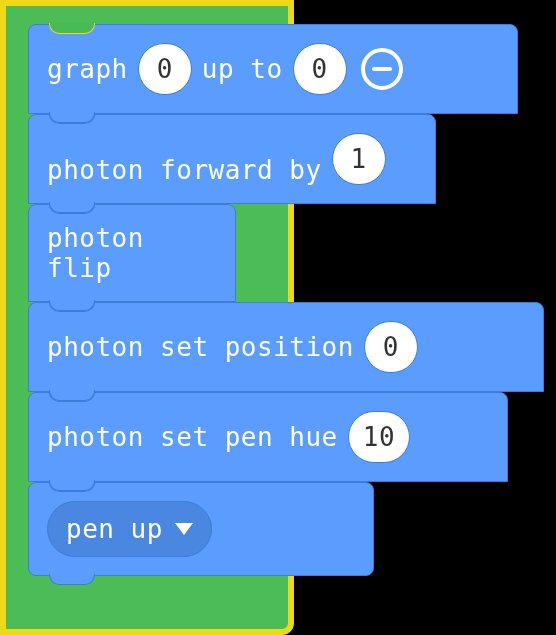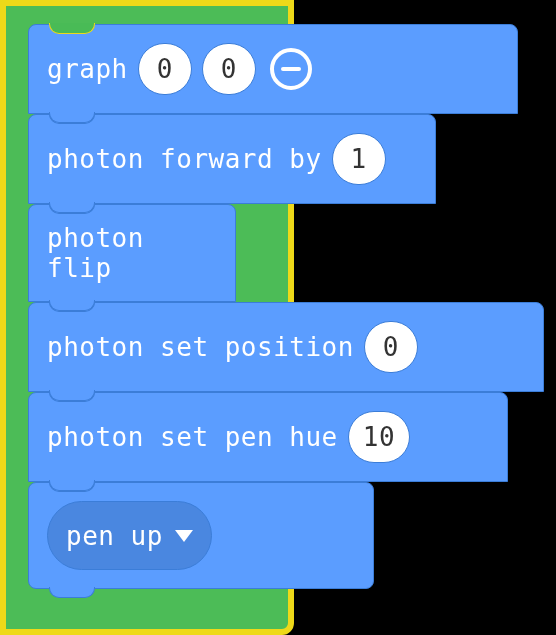--- a/index.html
+++ b/index.html
@@ -100,53 +100,54 @@
     .minus-btn .bar {
       width: 20px;
       height: 4px;
       background: #fff;
       border-radius: 2px;
     }
     .dropdown {
       background: #4a87e0;
       border: 1px solid #3b7dd8;
       border-radius: 999px;
-      height: 69px;
+      height: 56px;
       padding: 0 18px;
       display: inline-flex;
       align-items: center;
       gap: 12px;
       color: #fff;
       font-size: 26px;
       cursor: pointer;
     }
     .dropdown .caret {
       width: 0;
       height: 0;
       border-left: 9px solid transparent;
       border-right: 9px solid transparent;
       border-top: 12px solid #fff;
     }
     .b1 { width: 490px; }
-    .b2 { width: 408px; }
+    .b2 { width: 408px; align-items: flex-end; }
     .b3 { width: 208px; }
     .b4 { width: 516px; }
     .b5 { width: 480px; }
     .b6 { width: 346px; border-radius: 8px; }
   </style>
 </head>
 <body>
 
 <div class="outer-frame"></div>
 
 <div class="blocks-container">
 
   <div class="block first b1">
     <span>graph</span>
     <span class="pill">0</span>
+    <span>up to</span>
     <span class="pill">0</span>
     <span class="minus-btn">
         <span class="bar"></span>
       </span>
   </div>
 
   <div class="block b2">
     <span>photon forward by</span>
     <span class="pill">1</span>
   </div>

